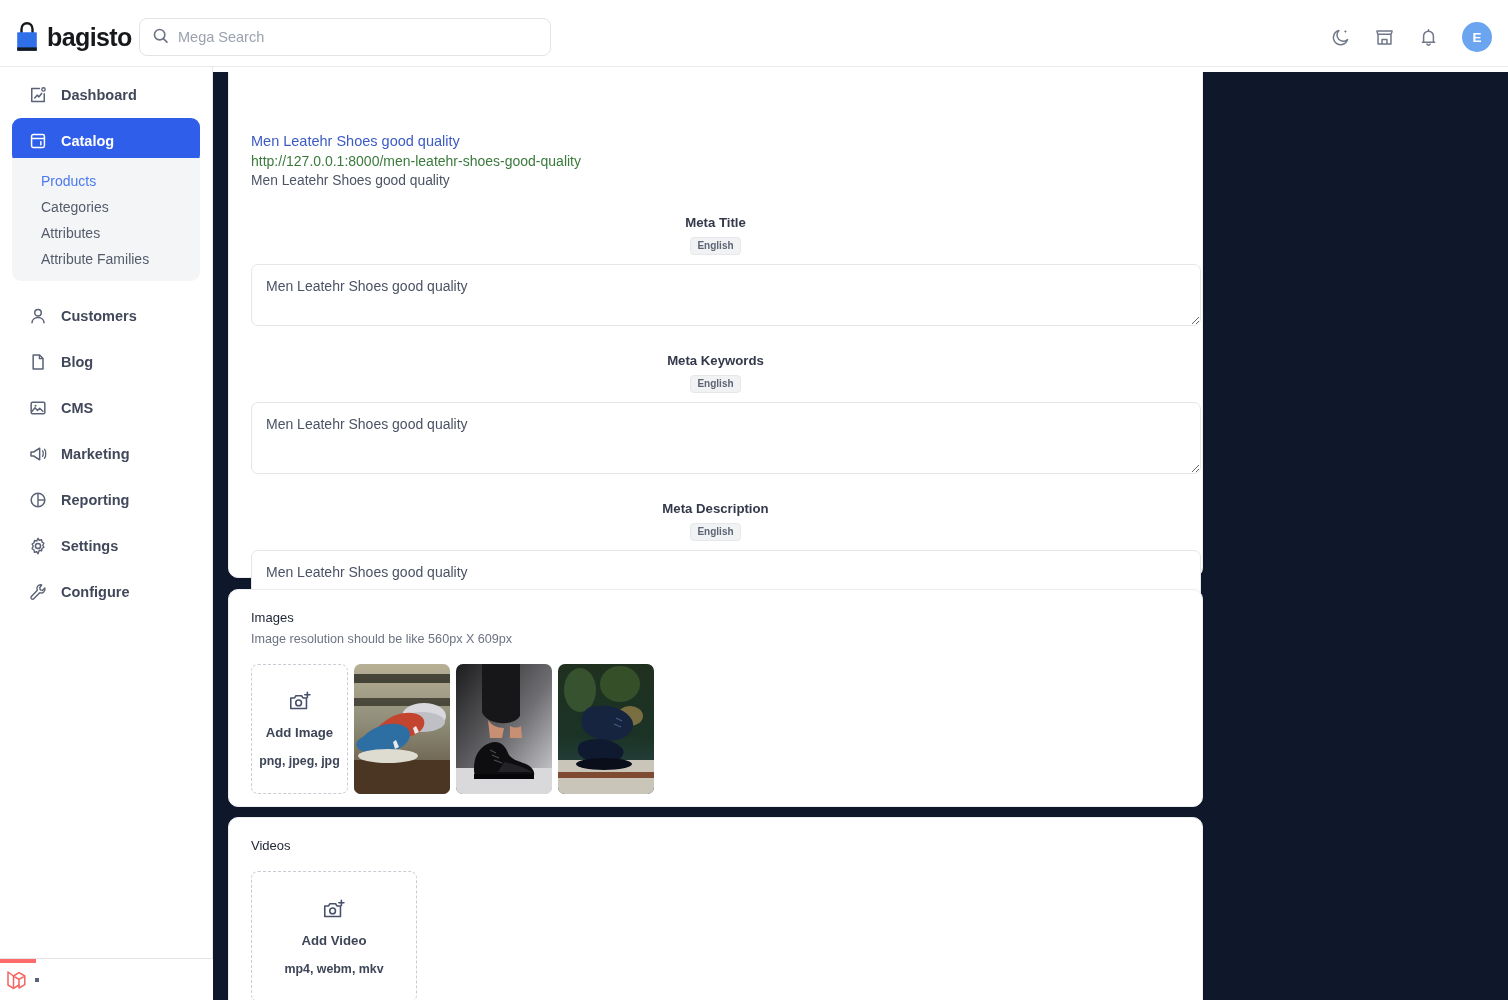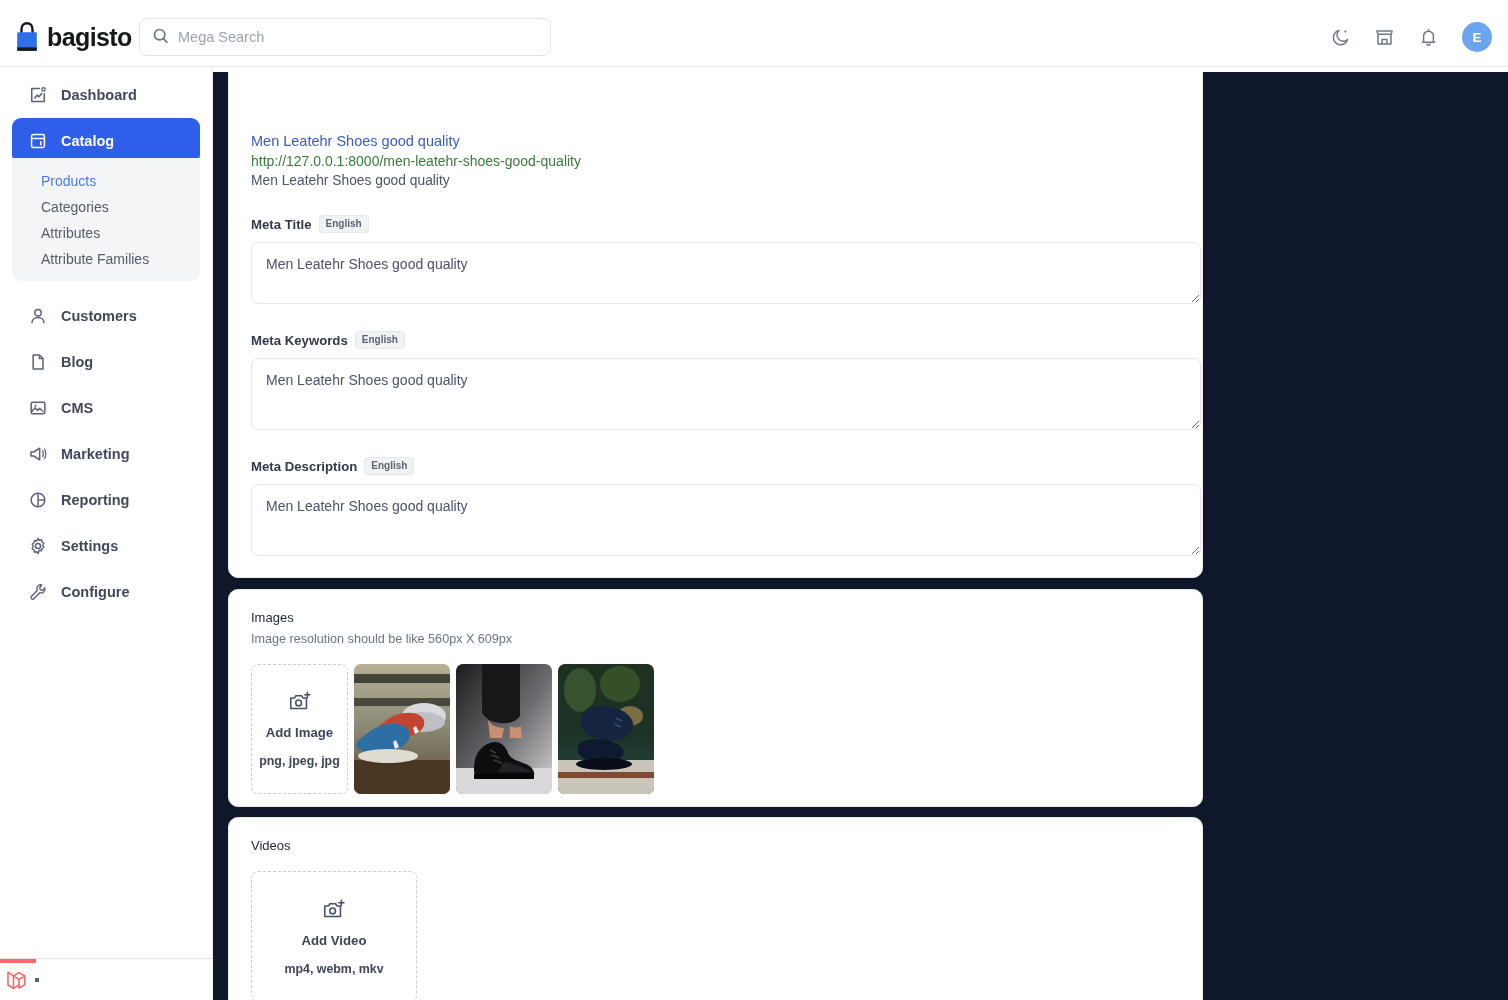--- a/index.html
+++ b/index.html
@@ -117,21 +117,21 @@
     position: absolute; left: 15px; top: -12px;
     width: 975px; height: 518px;
     padding: 0 22px;
   }
   .seo-preview { padding-top: 72px; }
   .seo-title { font-size: 14.5px; color: #3b5bc4; margin-bottom: 4px; cursor: pointer; }
   .seo-url   { font-size: 14px; color: #3a7a3c; margin-bottom: 4px; cursor: pointer; }
   .seo-desc  { font-size: 13.8px; color: #4d5565; }
 
   .field { margin-top: 27px; }
-  .field-label-row { display: flex; align-items: center; gap: 7px; margin-bottom: 9px; }
+  .field-label-row { display: flex; align-items: center; gap: 7px; margin-bottom: 9px; flex-direction: column; }
   .field-label { font-size: 13.2px; font-weight: 700; color: #33394a; }
   .locale-chip {
     font-size: 10px; font-weight: 700; color: #5d6474;
     background: #f1f2f4; border: 1px solid #e6e7ea;
     border-radius: 4px; padding: 2px 6px 3px 6px;
   }
   .ta {
     width: 950px; height: 62px;
     border: 1px solid #e5e6e9; border-radius: 7px;
     background: #fff;

